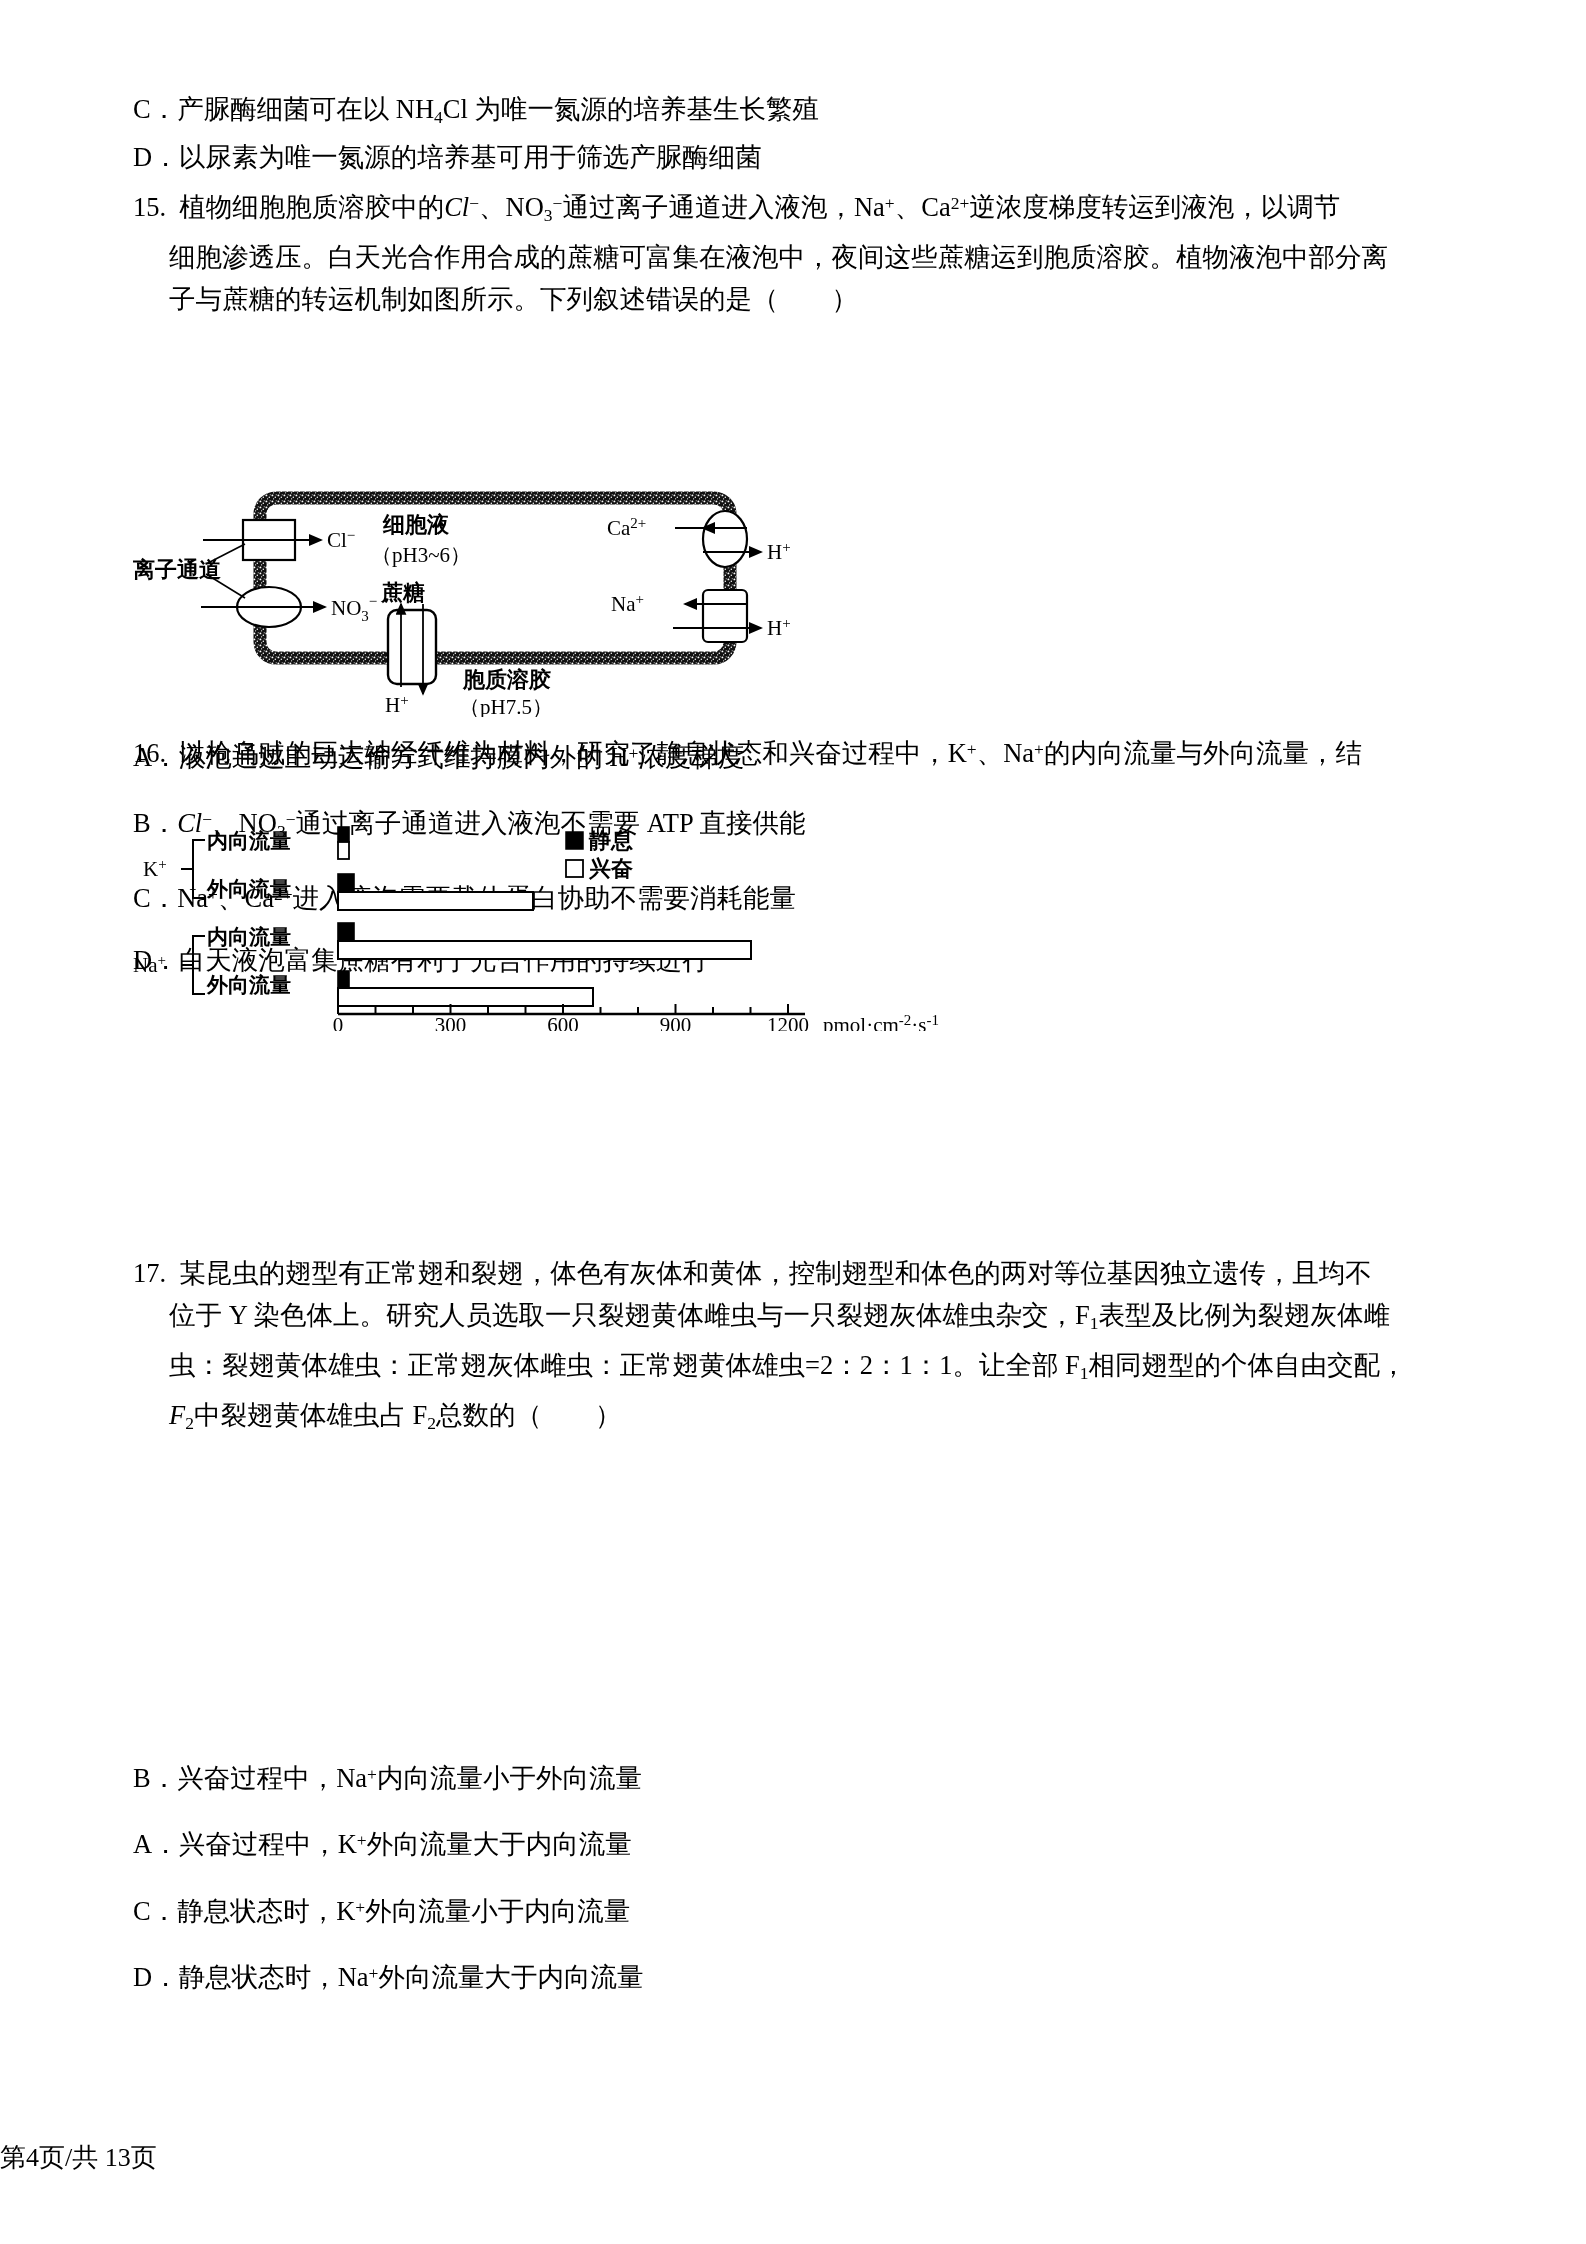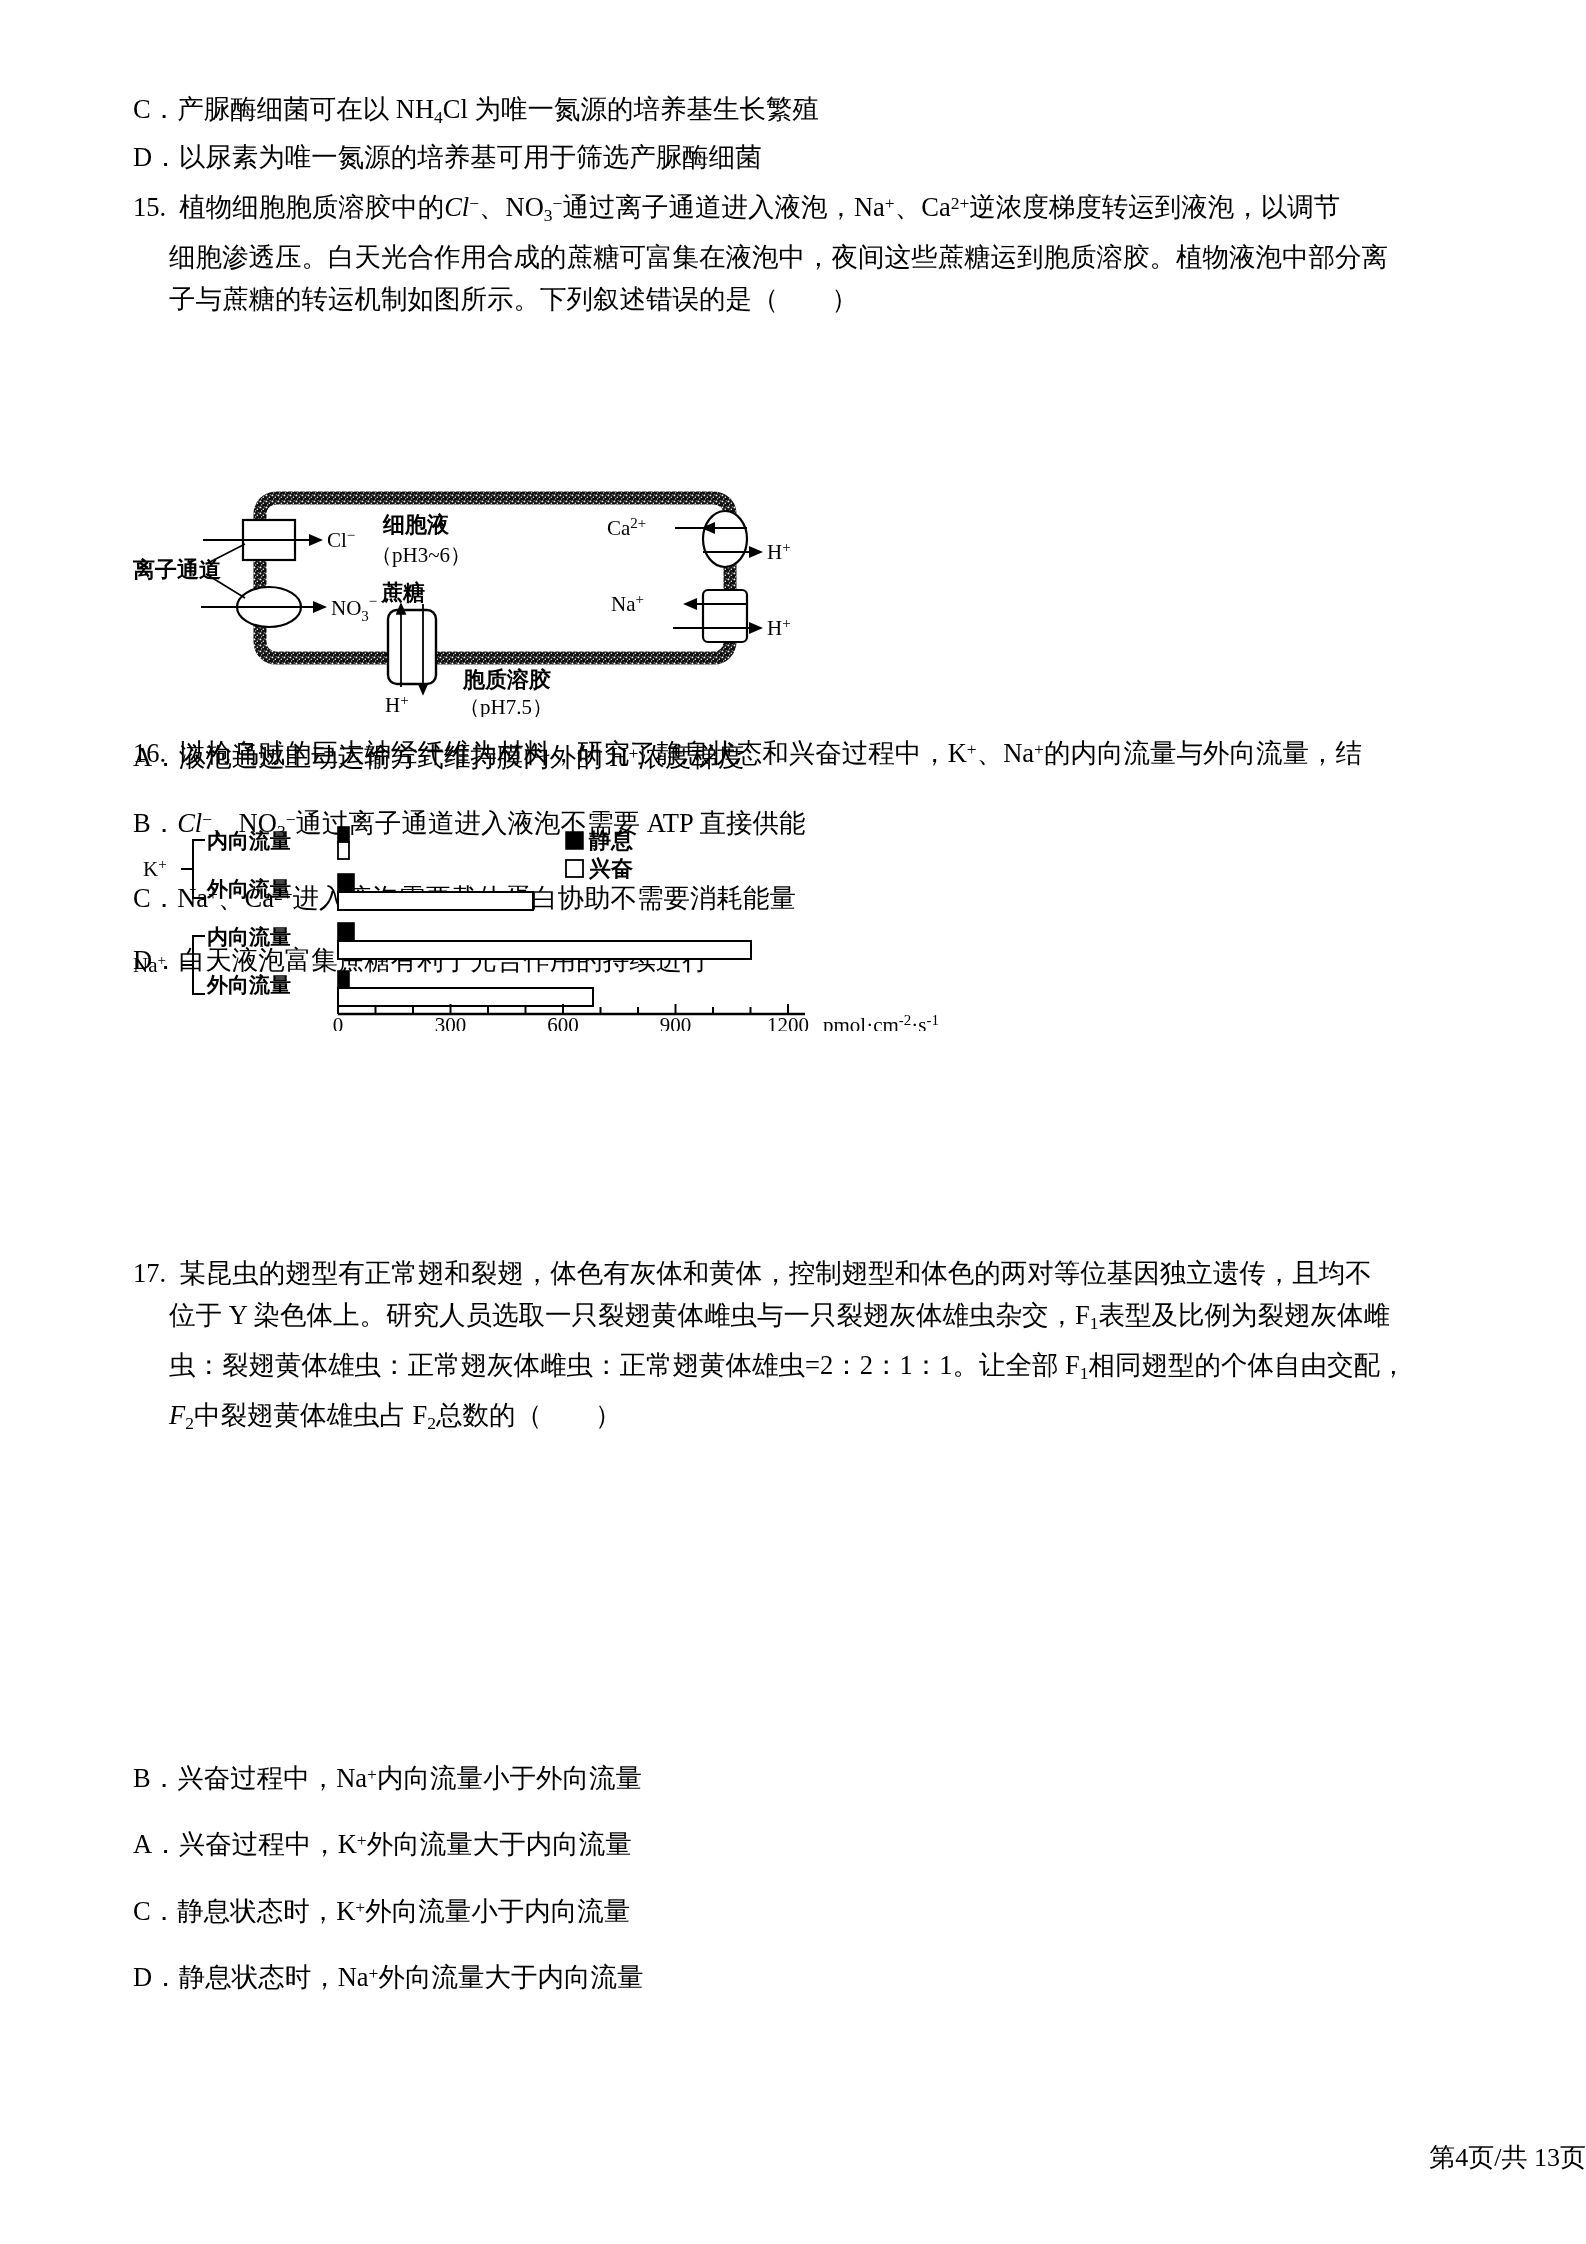--- a/index.html
+++ b/index.html
@@ -73,21 +73,21 @@
     height: 205px;
   }
   .fig16 svg { display:block; }
 
   
   .footer {
     position: absolute;
     left: 0;
     top: 2140px;
     width: 1586px;
-    text-align: right;
+    text-align: left;
     font-size: 26px;
     font-family: "Liberation Serif", serif;
   }
 </style>
 </head>
 <body>
 
 <div class="page">
   <div class="content">
 

